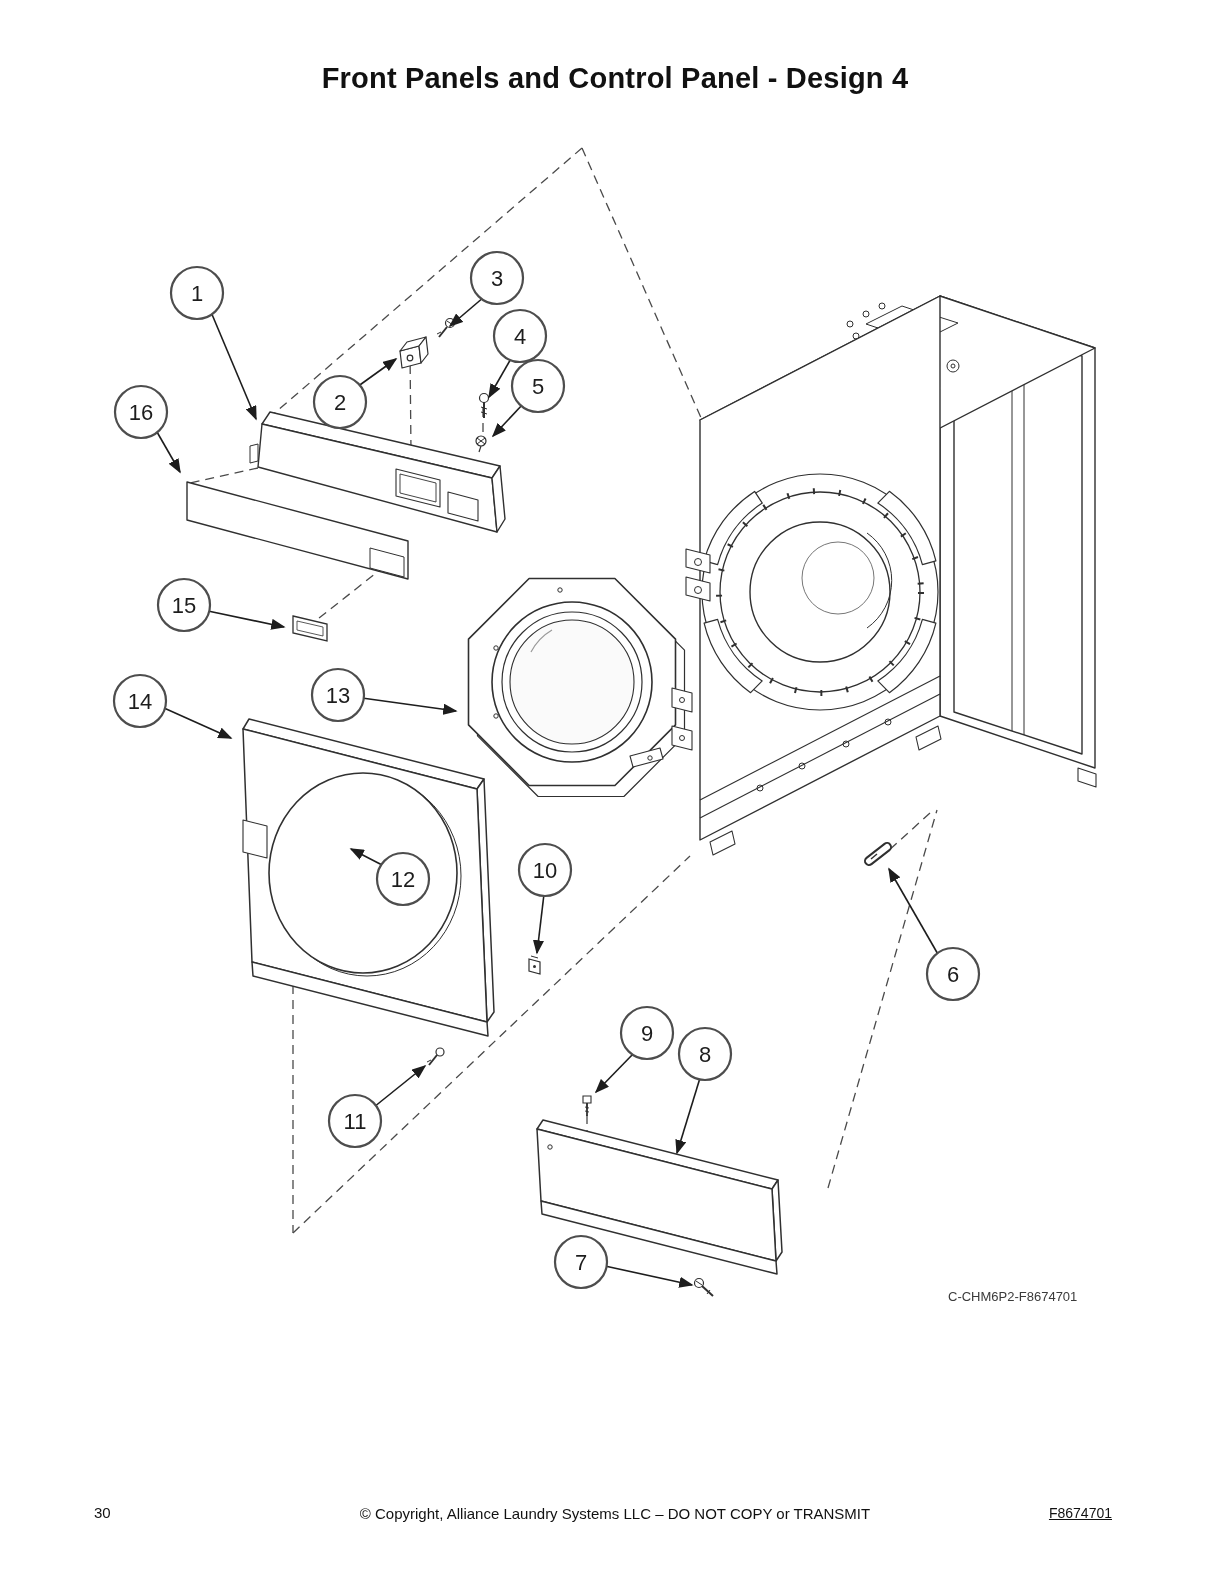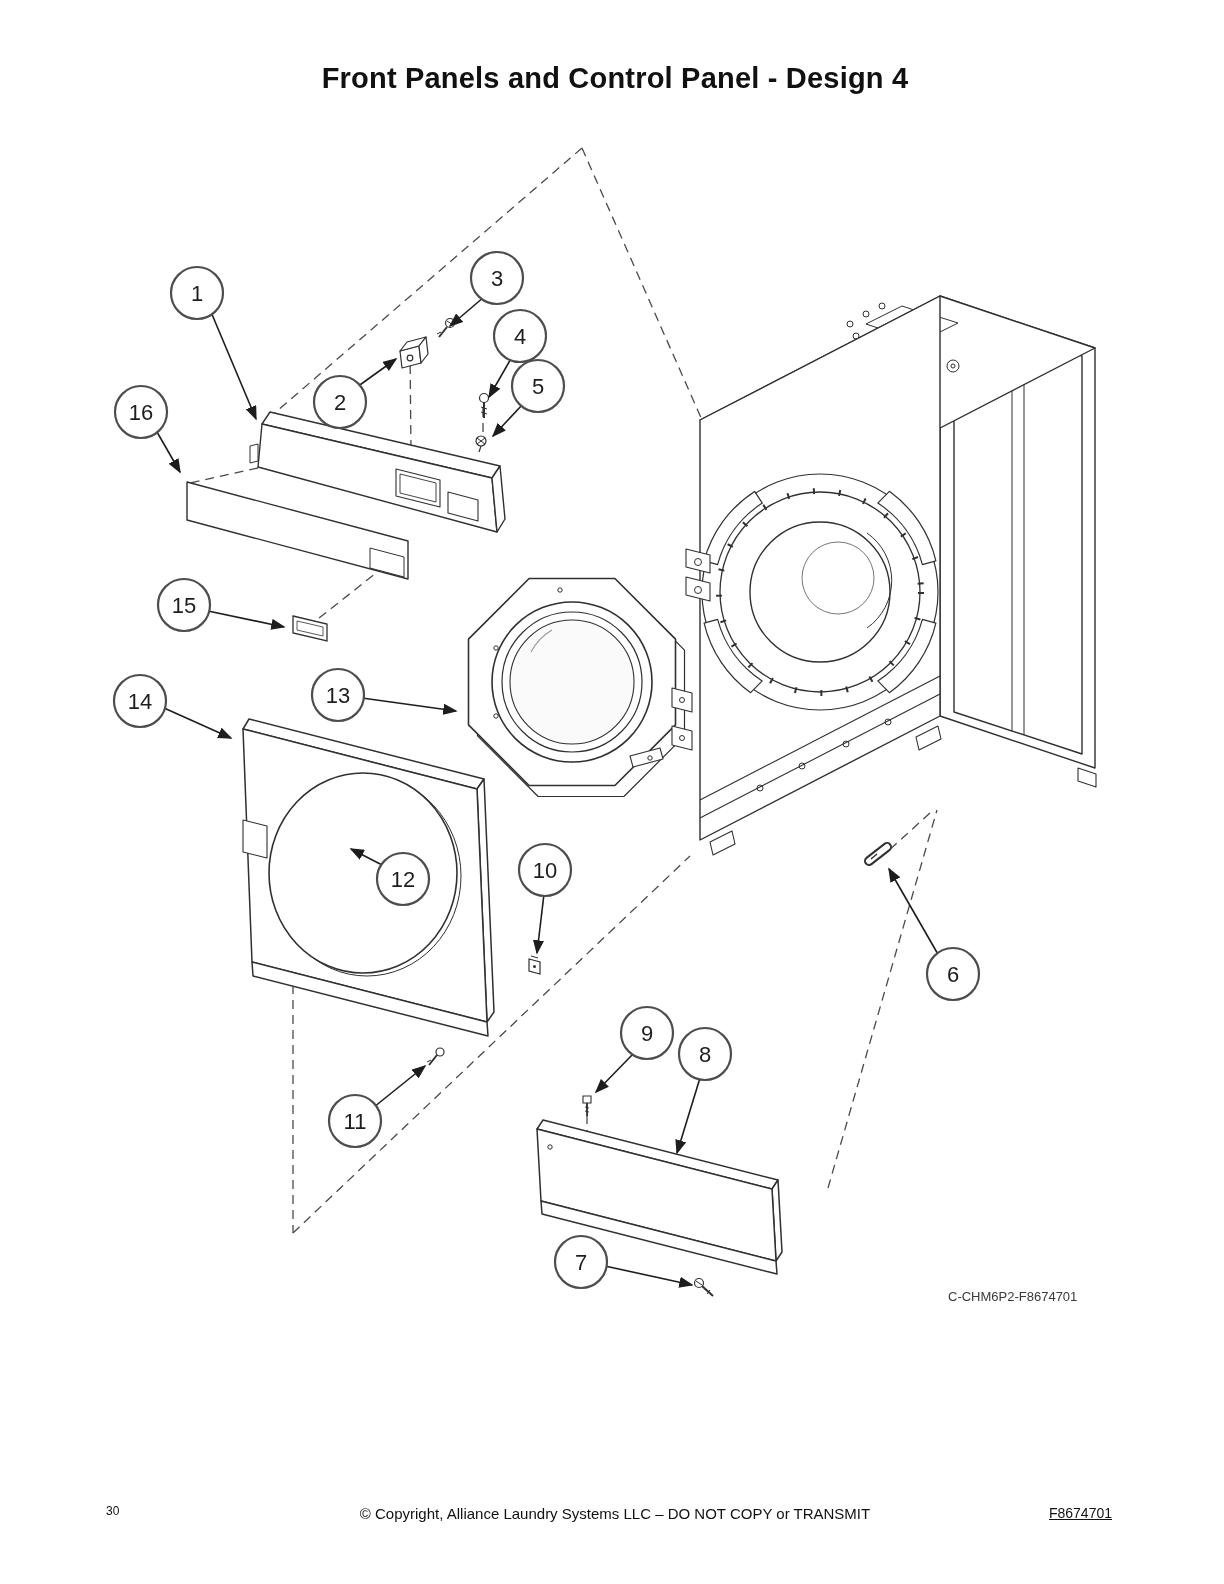--- a/index.html
+++ b/index.html
@@ -2,21 +2,21 @@
 <html><head>
 <meta charset="utf-8">
 <style>
   html,body{margin:0;padding:0;background:#fff;}
   .page{position:relative;width:1224px;height:1584px;background:#ffffff;
         font-family:"Liberation Sans",sans-serif;overflow:hidden;padding-left:6px;}
   .title{position:absolute;top:62px;left:0;width:100%;text-align:center;
          font-size:29px;font-weight:bold;color:#111;letter-spacing:.2px;}
   .diagram-svg{position:absolute;top:0;left:0;}
   .footer{position:absolute;left:0;top:1502px;width:100%;height:30px;font-size:15px;color:#111;}
-  .footer .page-num{position:absolute;left:106px;top:2px;font-size:12px;}
+  .footer .page-num{position:absolute;left:94px;top:2px;font-size:15px;}
   .footer .copy{position:absolute;left:0;width:100%;text-align:center;top:3px;font-weight:normal;font-size:15px;}
   .footer .docnum{position:absolute;right:118px;top:3px;font-size:14px;text-decoration:underline;}
   svg text.callout-num{font-family:"Liberation Sans",sans-serif;font-size:22px;fill:#1d1d1d;}
   svg text.code{font-family:"Liberation Sans",sans-serif;font-size:13px;fill:#3a3a3a;}
 </style>
 </head>
 <body>
 
 <div class="page">
 

